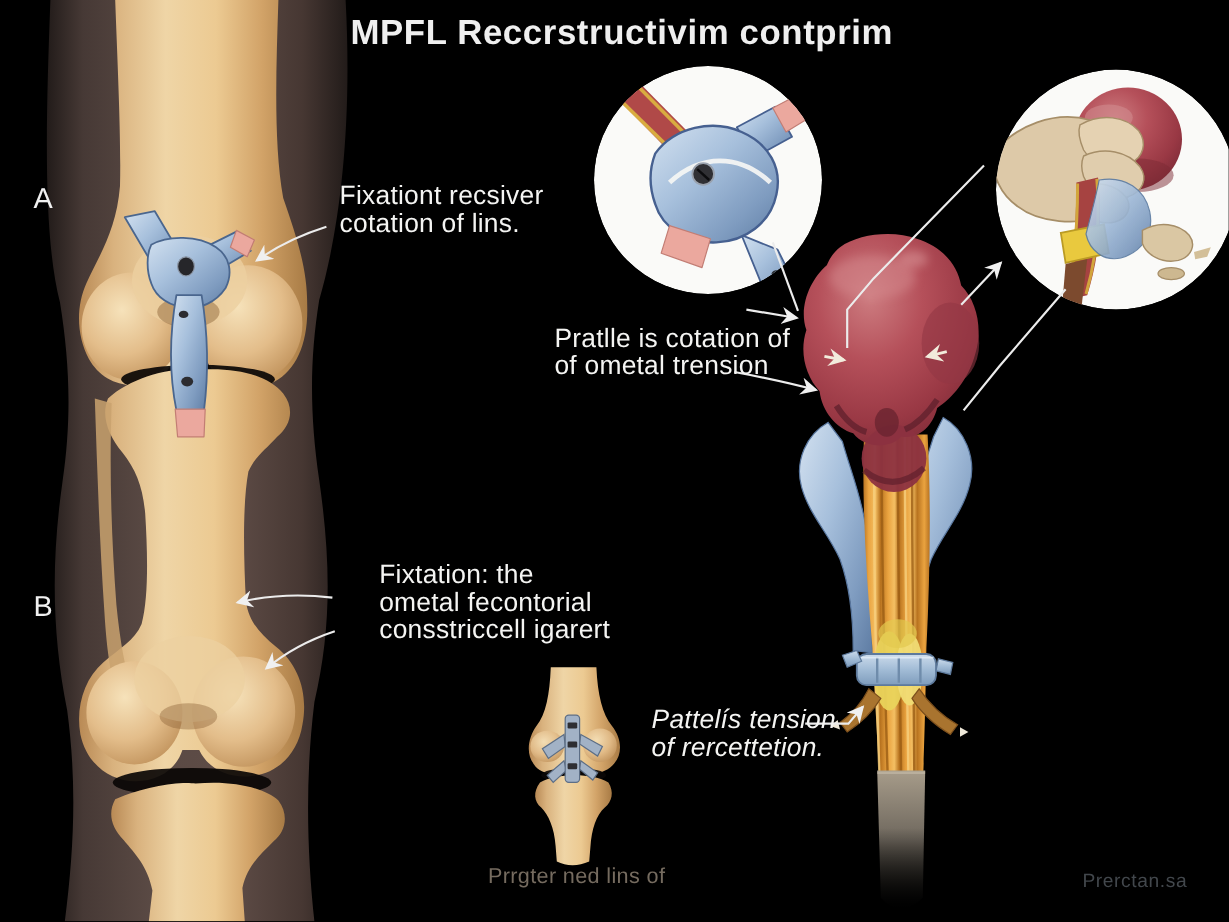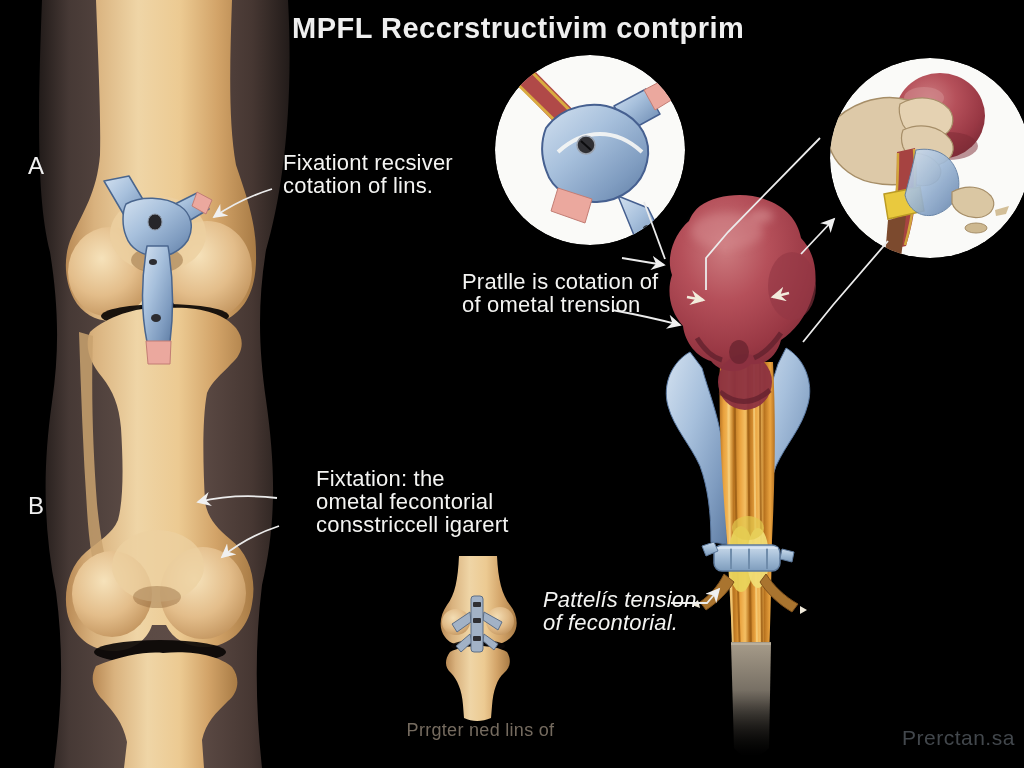--- a/index.html
+++ b/index.html
@@ -17,21 +17,21 @@
   .label-b{left:28px;top:492px;}
   .anno{font-size:22px;line-height:23px;letter-spacing:.2px;color:#f4f4f2;}
   .anno-femoral{left:283px;top:151px;}
   .anno-medial{left:283px;top:467px;margin-left:33px;}
   .anno-suture{left:462px;top:270px;}
   .anno-tension{left:543px;top:588px;font-style:italic;}
   .footer-caption{
     left:393px;top:721px;width:175px;text-align:center;
     font-size:18px;line-height:19px;color:#756b5f;letter-spacing:.3px;
   }
-  .watermark{left:902px;top:726px;font-size:21px;color:#42474c;letter-spacing:.5px;}
+  .watermark{left:902px;top:726px;font-size:16px;color:#42474c;letter-spacing:.5px;}
 </style>
 </head>
 <body>
 
 <div class="stage">
 
   <svg class="art" width="1024" height="768" viewBox="0 0 1024 768">
     <defs>
       <linearGradient id="gTissue" x1="0" y1="0" x2="1" y2="0">
         <stop offset="0" stop-color="#241d1b"></stop>
@@ -268,21 +268,21 @@
     <div>consstriccell igarert</div>
   </div>
 
   <div class="txt anno anno-suture">
     <div>Pratlle is cotation of</div>
     <div>of ometal trension</div>
   </div>
 
   <div class="txt anno anno-tension">
     <div>Pattelís tension</div>
-    <div>of fecontorial.</div>
+    <div>of rercettetion.</div>
   </div>
 
   <div class="txt footer-caption">
     <div>Prrgter ned lins of</div>
   </div>
 
   <div class="txt watermark">Prerctan.sa</div>
 </div>
 
 </body></html>

